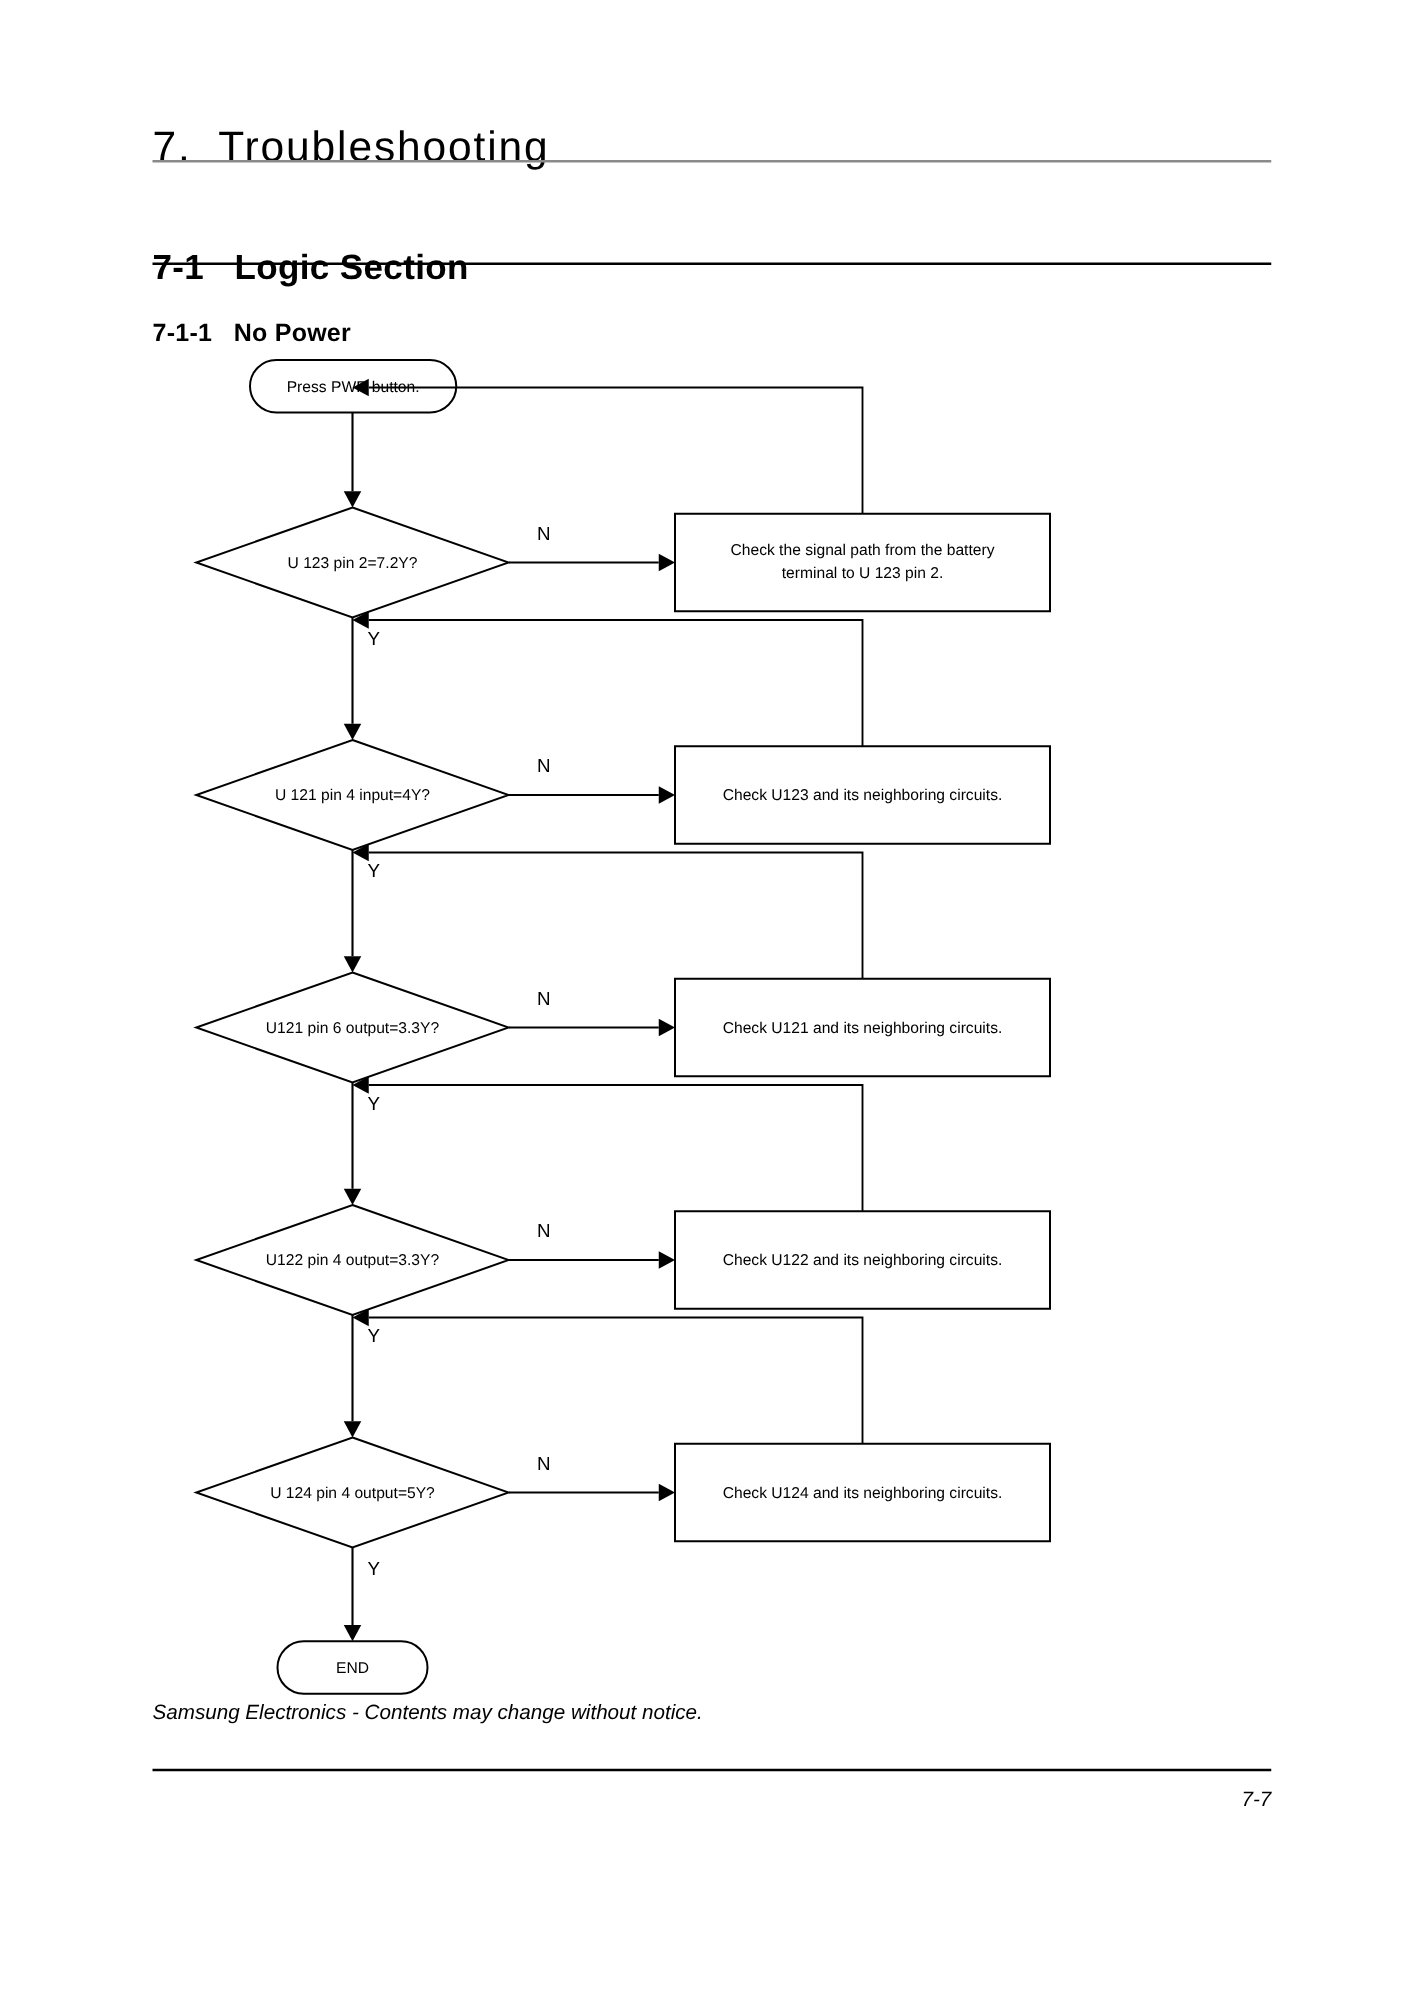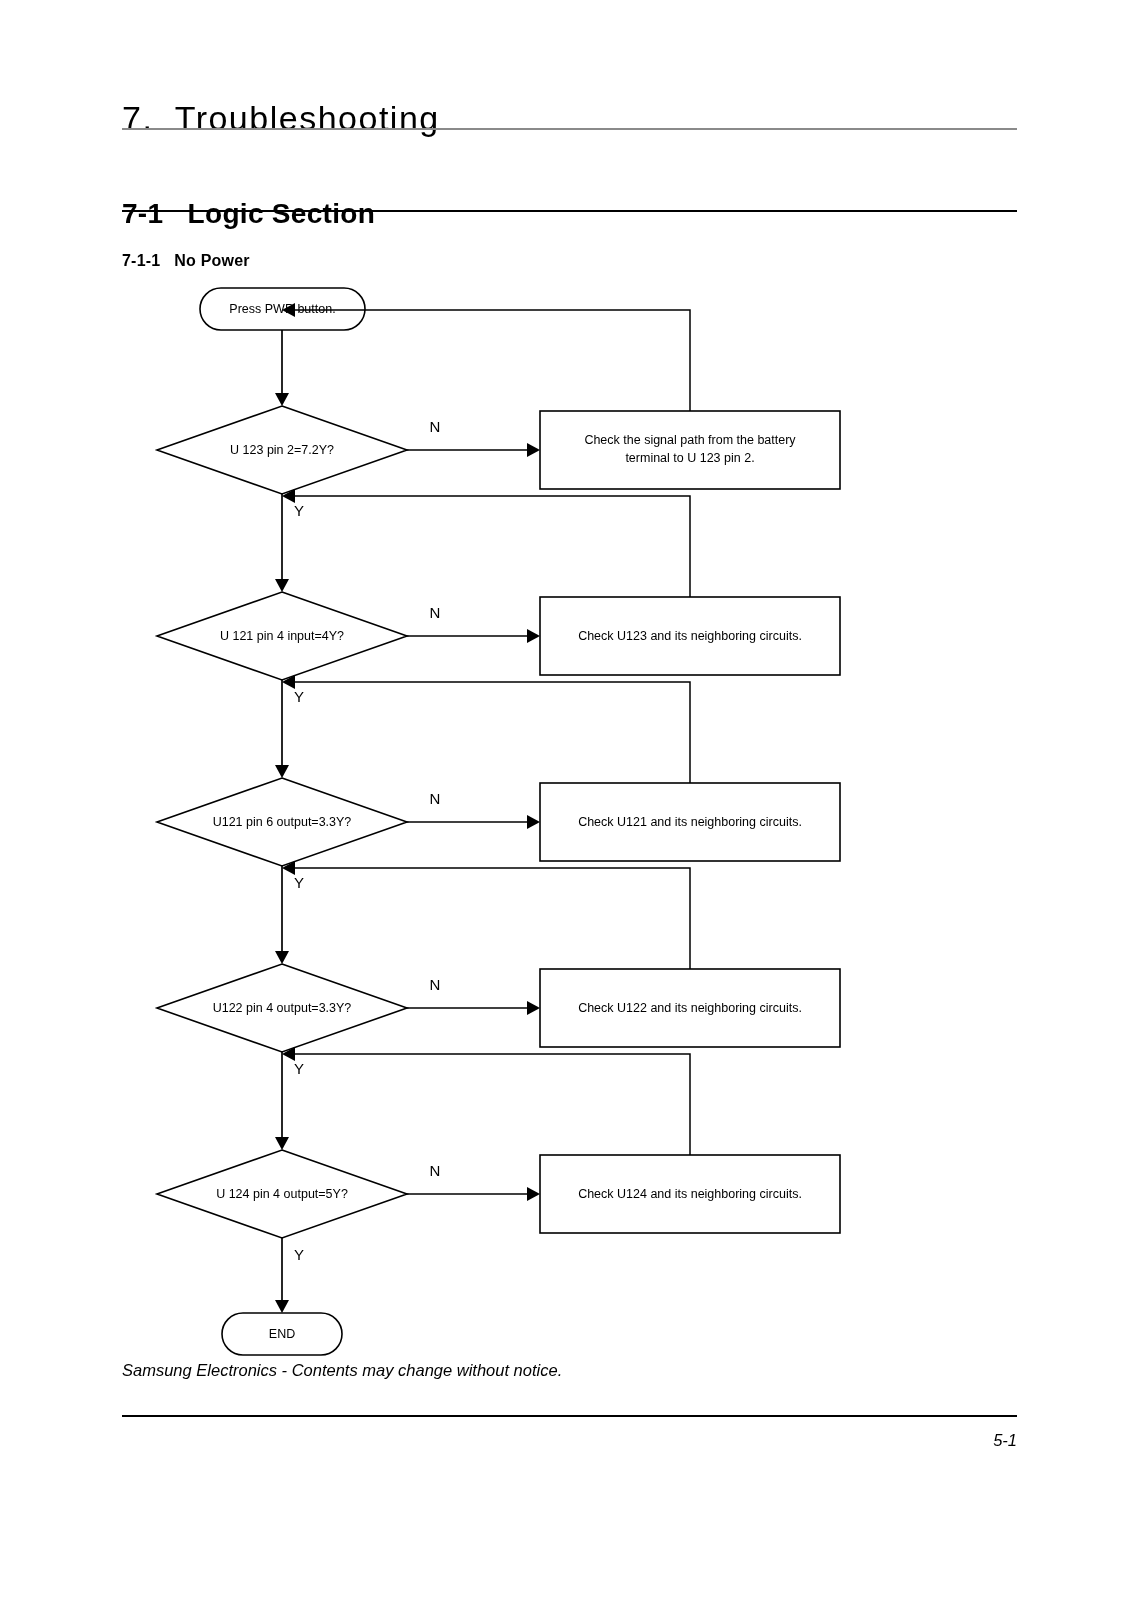--- a/index.html
+++ b/index.html
@@ -57,21 +57,21 @@
     top: 210px;
     width: 895px;
     height: 1.6px;
     background: #000000;
   }
 
   .subsection-title {
     position: absolute;
     left: 122px;
     top: 236px;
-    font-size: 16px;
+    font-size: 20px;
     font-weight: bold;
     letter-spacing: 0.2px;
     white-space: pre;
   }
 
   
   .flow-wrap {
     position: absolute;
     left: 0;
     top: 278px;
@@ -225,15 +225,15 @@
           <polygon points="275,1022 289,1022 282,1035" class="arrow-head"></polygon>
           <text x="299" y="978" class="branch-label">Y</text>
           <rect x="222" y="1035" width="120" height="42" rx="21" ry="21" class="shape-line"></rect>
           <text x="282" y="1057" class="node-text">END</text>
         </g>
     </svg>
   </div>
 
   <div class="rule-footer"></div>
   <div class="footer-note">Samsung Electronics - Contents may change without notice.</div>
-  <div class="footer-page">5-1</div>
+  <div class="footer-page">7-7</div>
 
 </div>
 
 </body></html>

